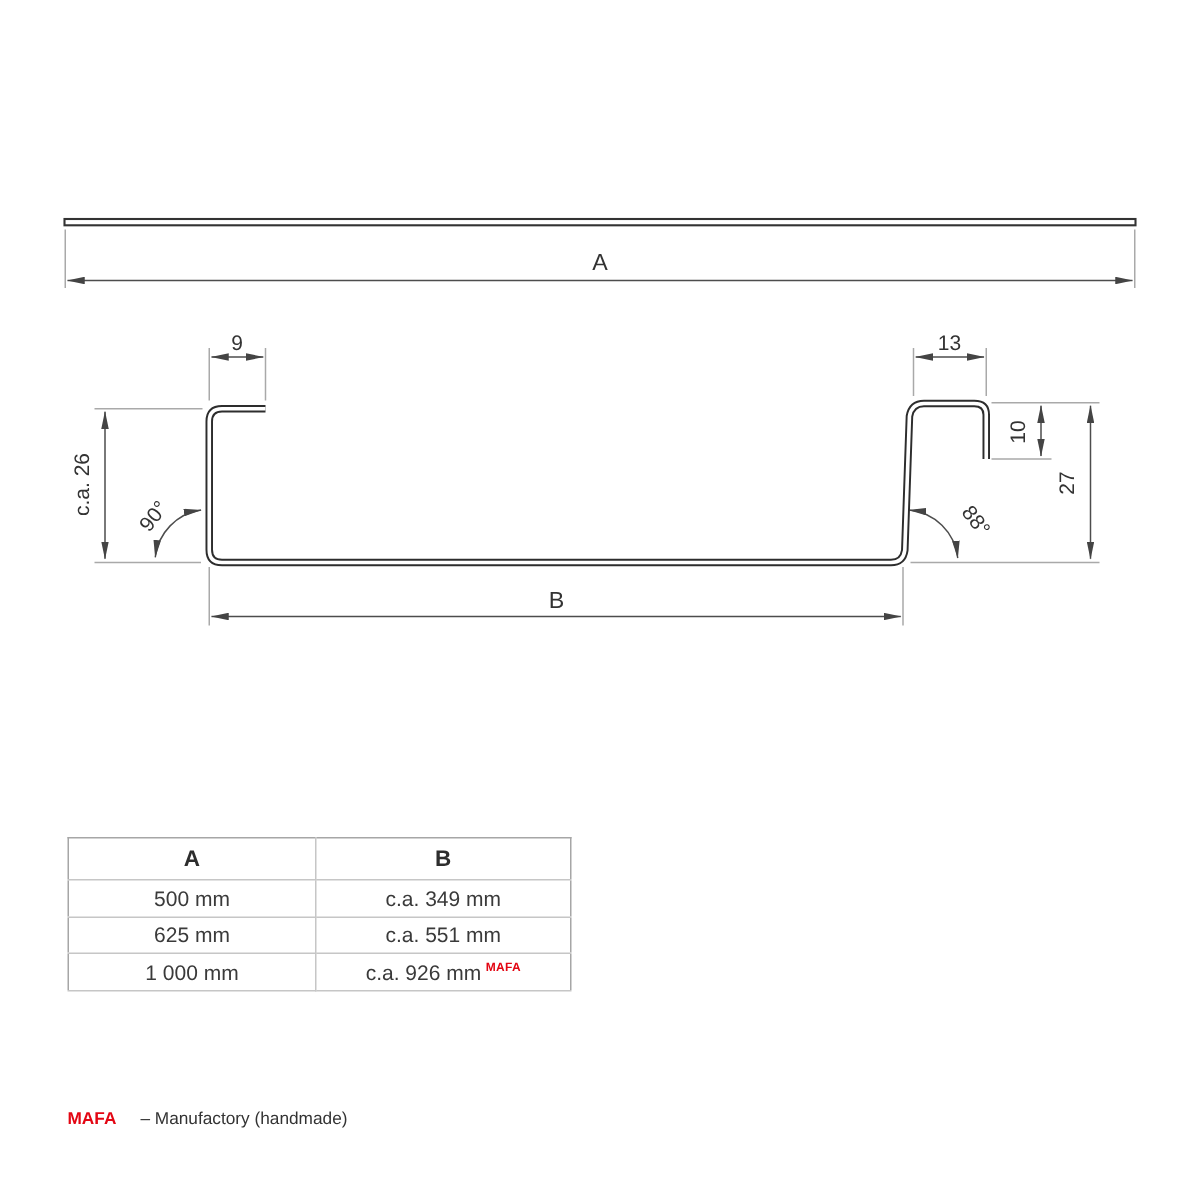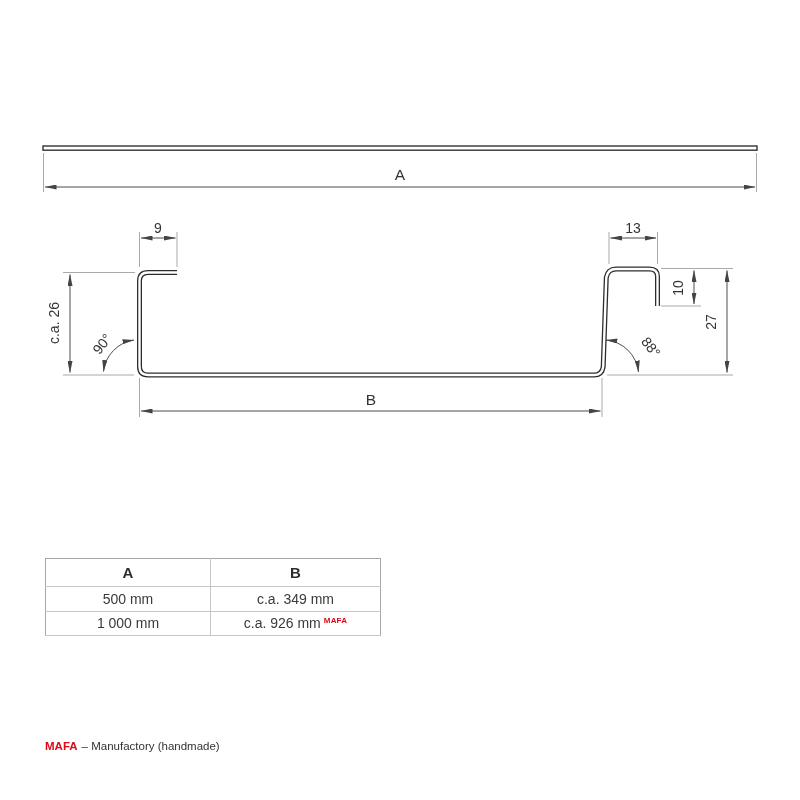--- a/index.html
+++ b/index.html
@@ -36,21 +36,21 @@
   .dim-table col.col-b { width:170px; }
   .dim-table .col-a-cell { border-right:1px solid #c6c6c6; }
   sup.mafa-sup {
     color:#e30613; font-weight:bold; font-size:8px;
     vertical-align:super; margin-left:3px; letter-spacing:0.2px;
   }
 
   
   .footnote { position:absolute; left:45px; top:740px; font-size:11.5px; }
   .footnote .abbr { color:#e30613; font-weight:bold; }
-  .footnote .rest { color:#333; margin-left:4px;text-align:right; }
+  .footnote .rest { color:#333; margin-left:16px;text-align:right; }
 </style>
 </head>
 <body>
 
 <svg class="drawing-svg" width="800" height="560" viewBox="0 0 800 560" xmlns="http://www.w3.org/2000/svg">
   <defs>
     <marker id="arr" viewBox="0 0 12 5" refX="11.5" refY="2.5" markerWidth="12" markerHeight="5" markerUnits="userSpaceOnUse" orient="auto-start-reverse">
       <path d="M0,0 L12,2.5 L0,5 Z" fill="#444"></path>
     </marker>
   </defs>
@@ -145,20 +145,24 @@
       <th class="col-a-cell">A</th>
       <th>B</th>
     </tr>
   </thead>
   <tbody>
     <tr>
       <td class="col-a-cell">500 mm</td>
       <td>c.a. 349 mm</td>
     </tr>
     <tr>
+      <td class="col-a-cell">625 mm</td>
+      <td>c.a. 551 mm</td>
+    </tr>
+    <tr>
       <td class="col-a-cell">1 000 mm</td>
       <td>
         <span>c.a. 926 mm</span><sup class="mafa-sup">MAFA</sup>
       </td>
     </tr>
   </tbody>
 </table>
 
 <div class="footnote">
   <span class="abbr">MAFA</span><span class="rest">– Manufactory (handmade)</span>

